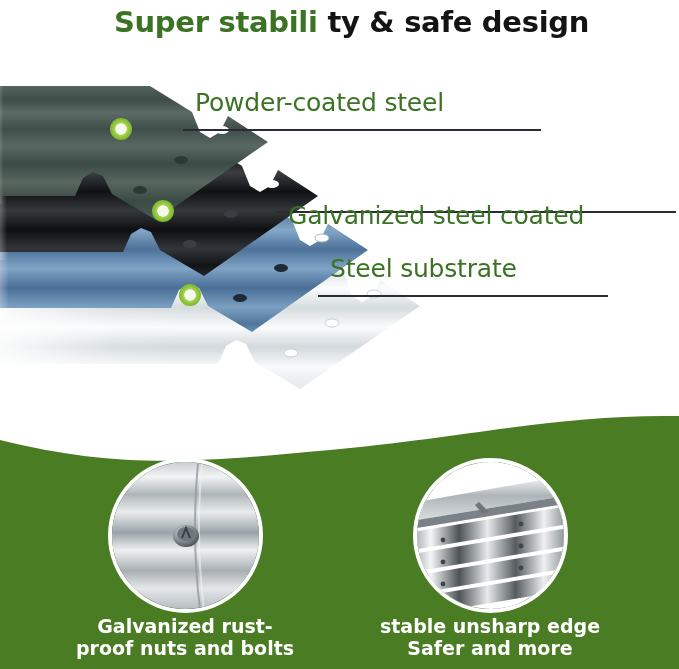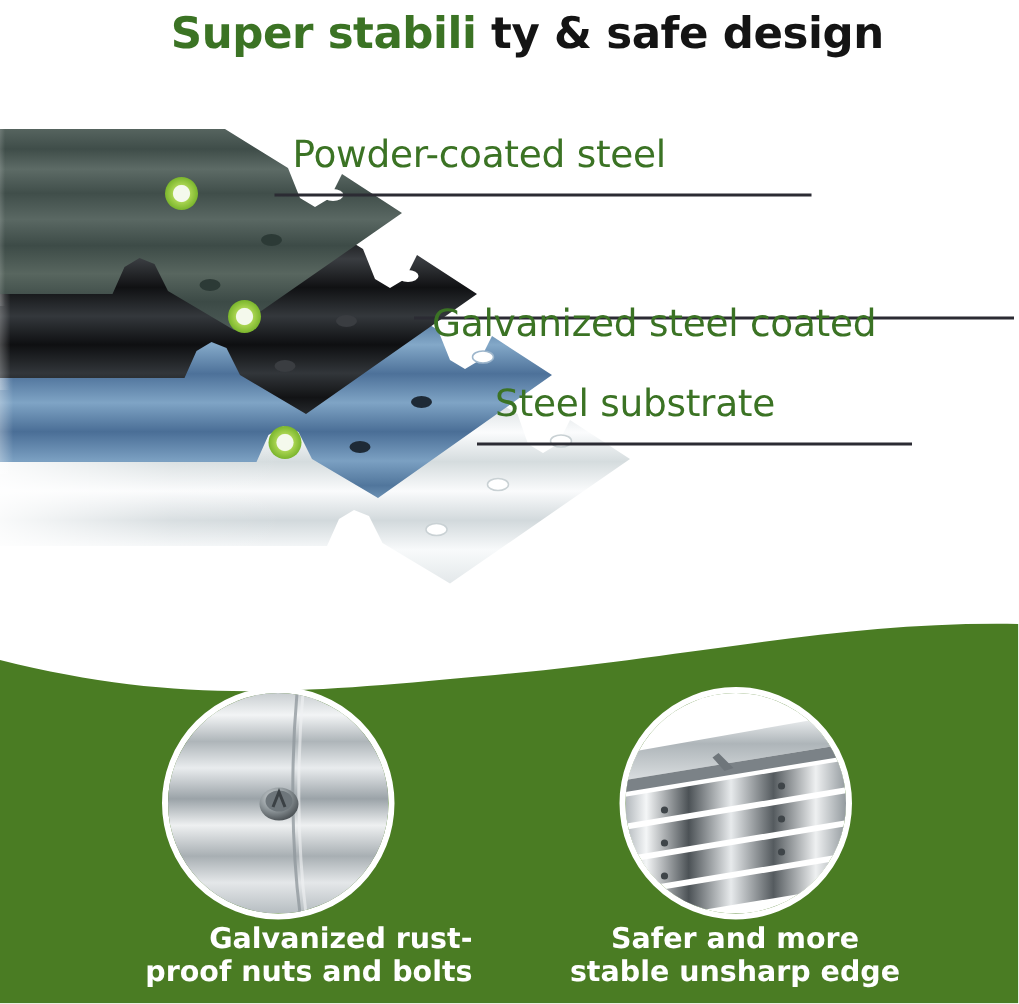--- a/index.html
+++ b/index.html
@@ -88,21 +88,21 @@
 
   .caption {
     position: absolute;
     width: 260px;
     text-align: center;
     color: #ffffff;
     font-size: 19px;
     font-weight: bold;
     line-height: 22px;
   }
-  .caption-left  { left: 55px;  top: 615px; text-align: right; }
+  .caption-left  { left: 55px;  top: 615px; }
   .caption-right { left: 360px; top: 615px; }
 </style>
 </head>
 <body>
 
 <div class="title">
   <span class="t-green">Super stabili</span><span class="t-black"> ty &amp; safe design</span>
 </div>
 
 <div class="stage">
@@ -306,15 +306,15 @@
 
     <path d="M 62,40 L 72,50 L 66,52 L 58,43 Z" fill="#6f767b"></path>
   </svg>
 </div>
 
 <div class="caption caption-left">
   <div>Galvanized rust-</div>
   <div>proof nuts and bolts</div>
 </div>
 <div class="caption caption-right">
+  <div>stable unsharp edge</div>
   <div>Safer and more</div>
-  <div>stable unsharp edge</div>
 </div>
 
 </body></html>

